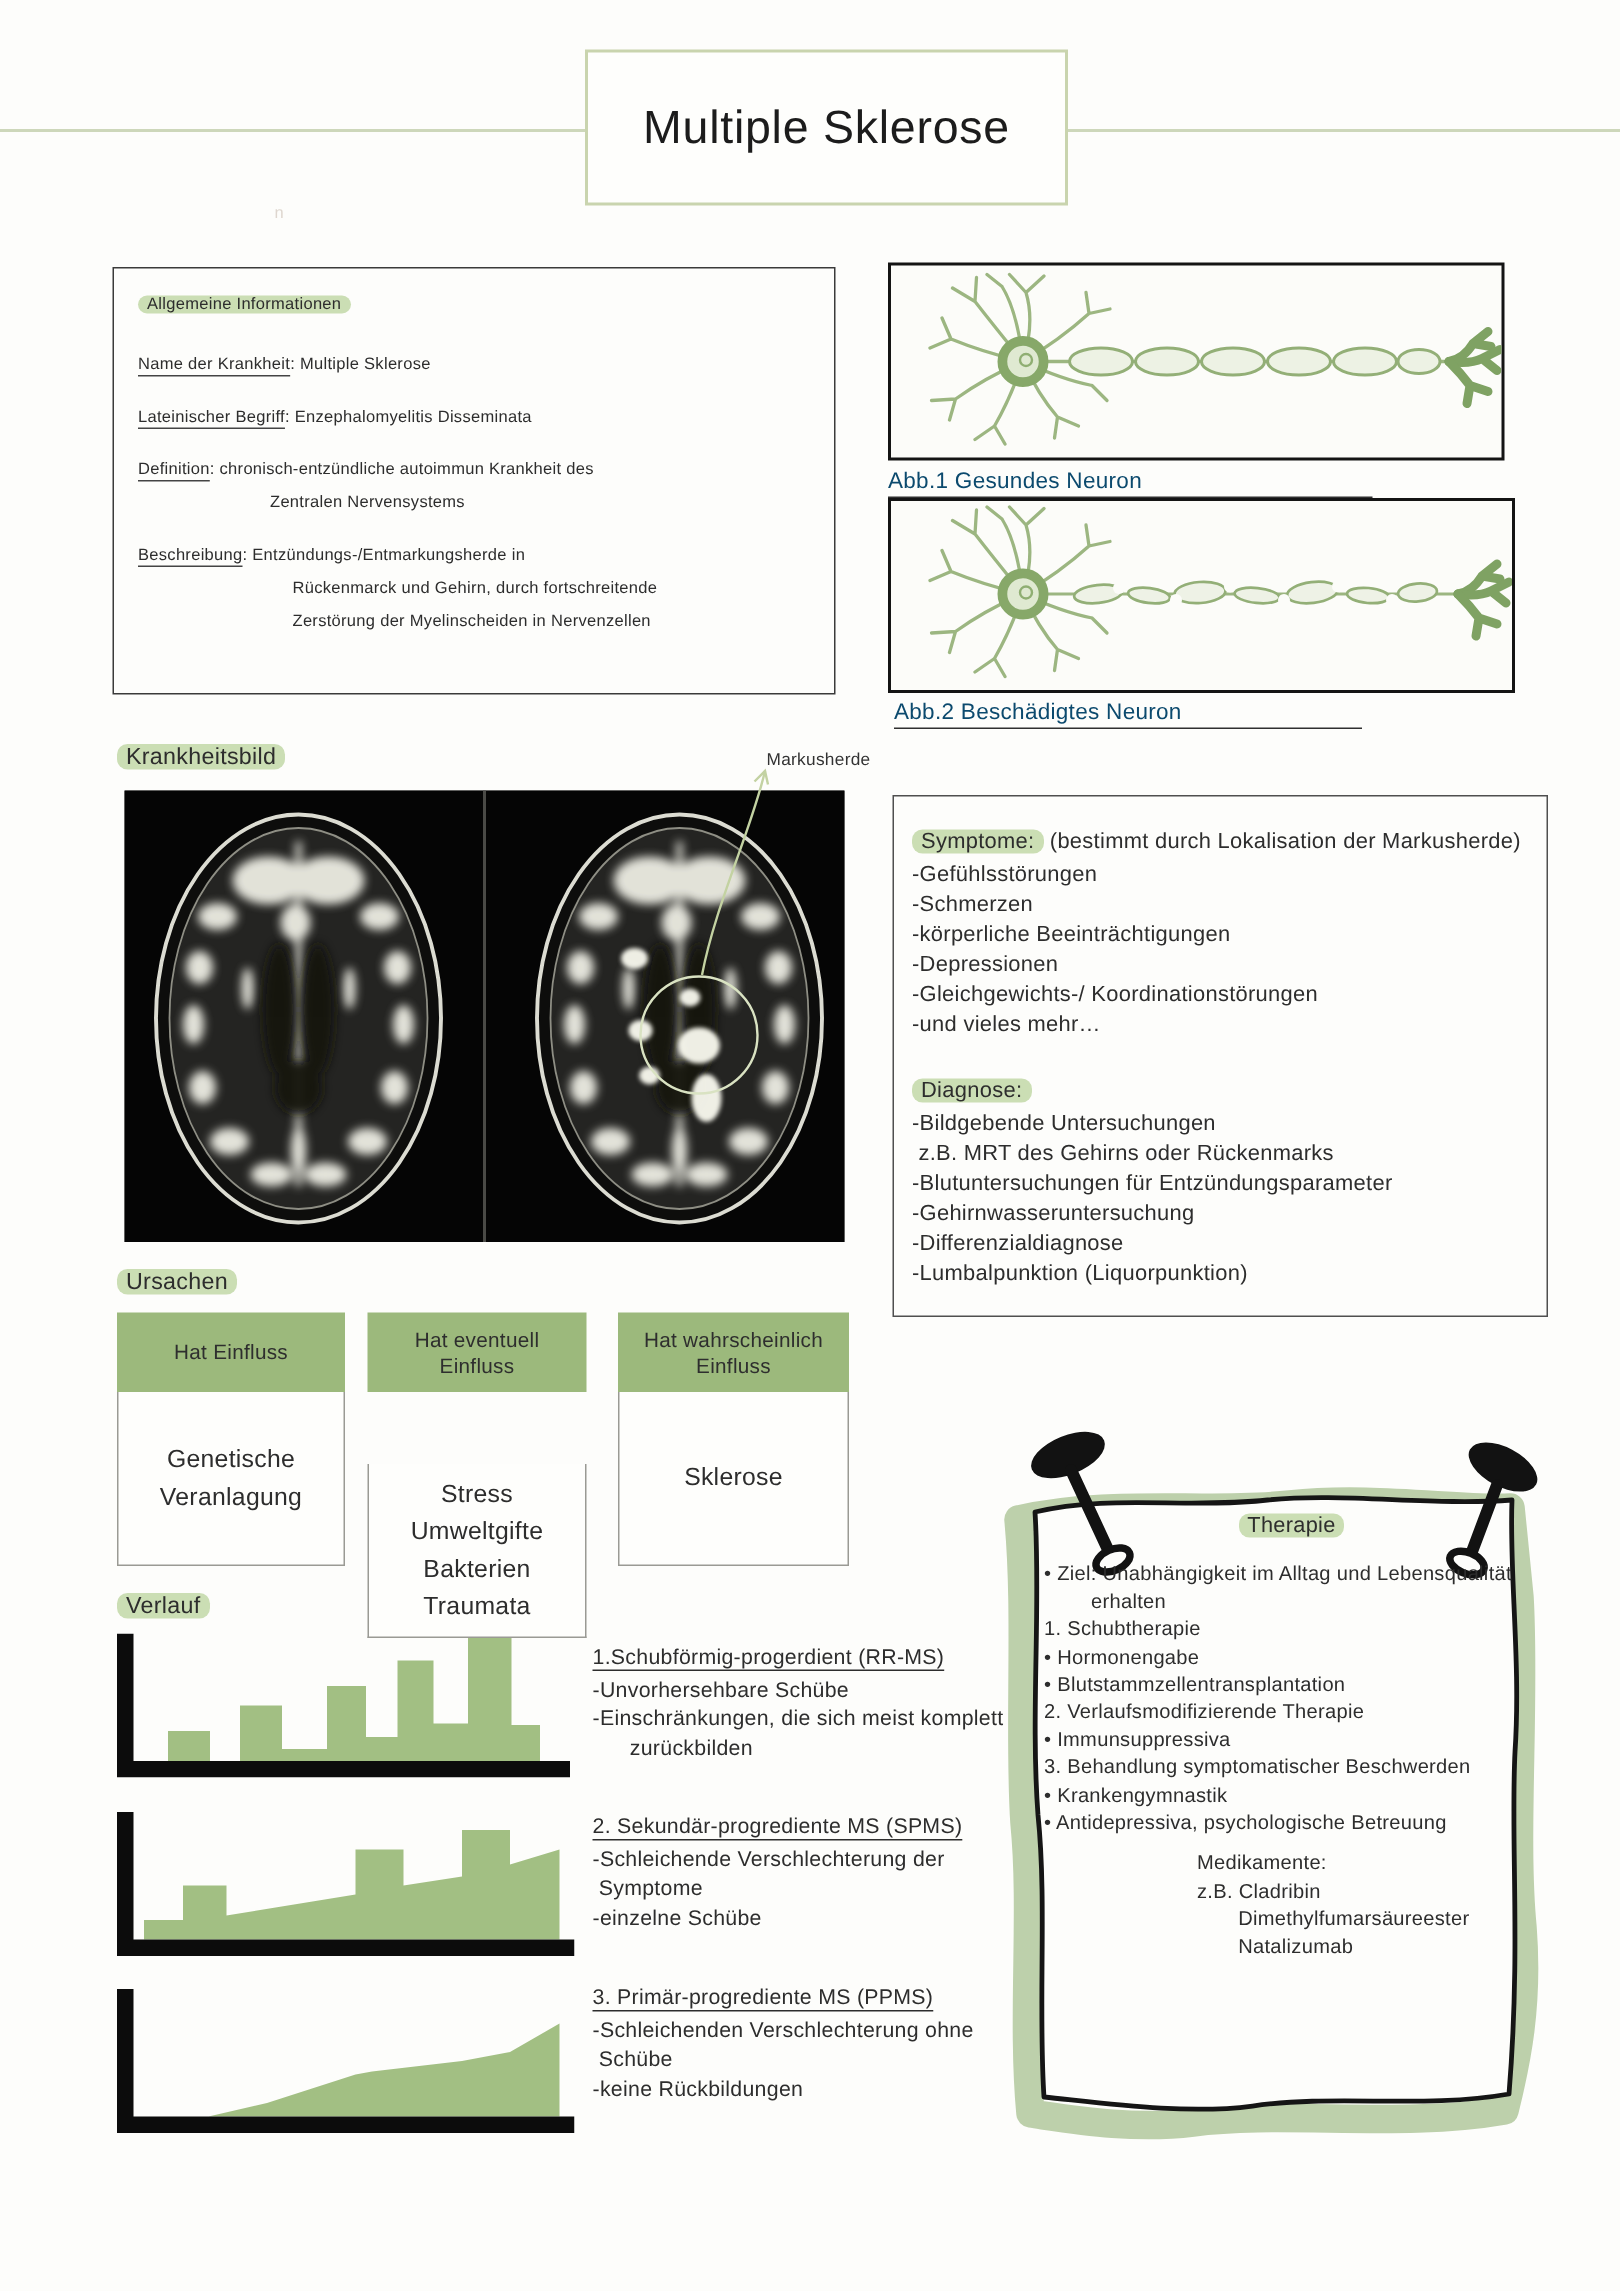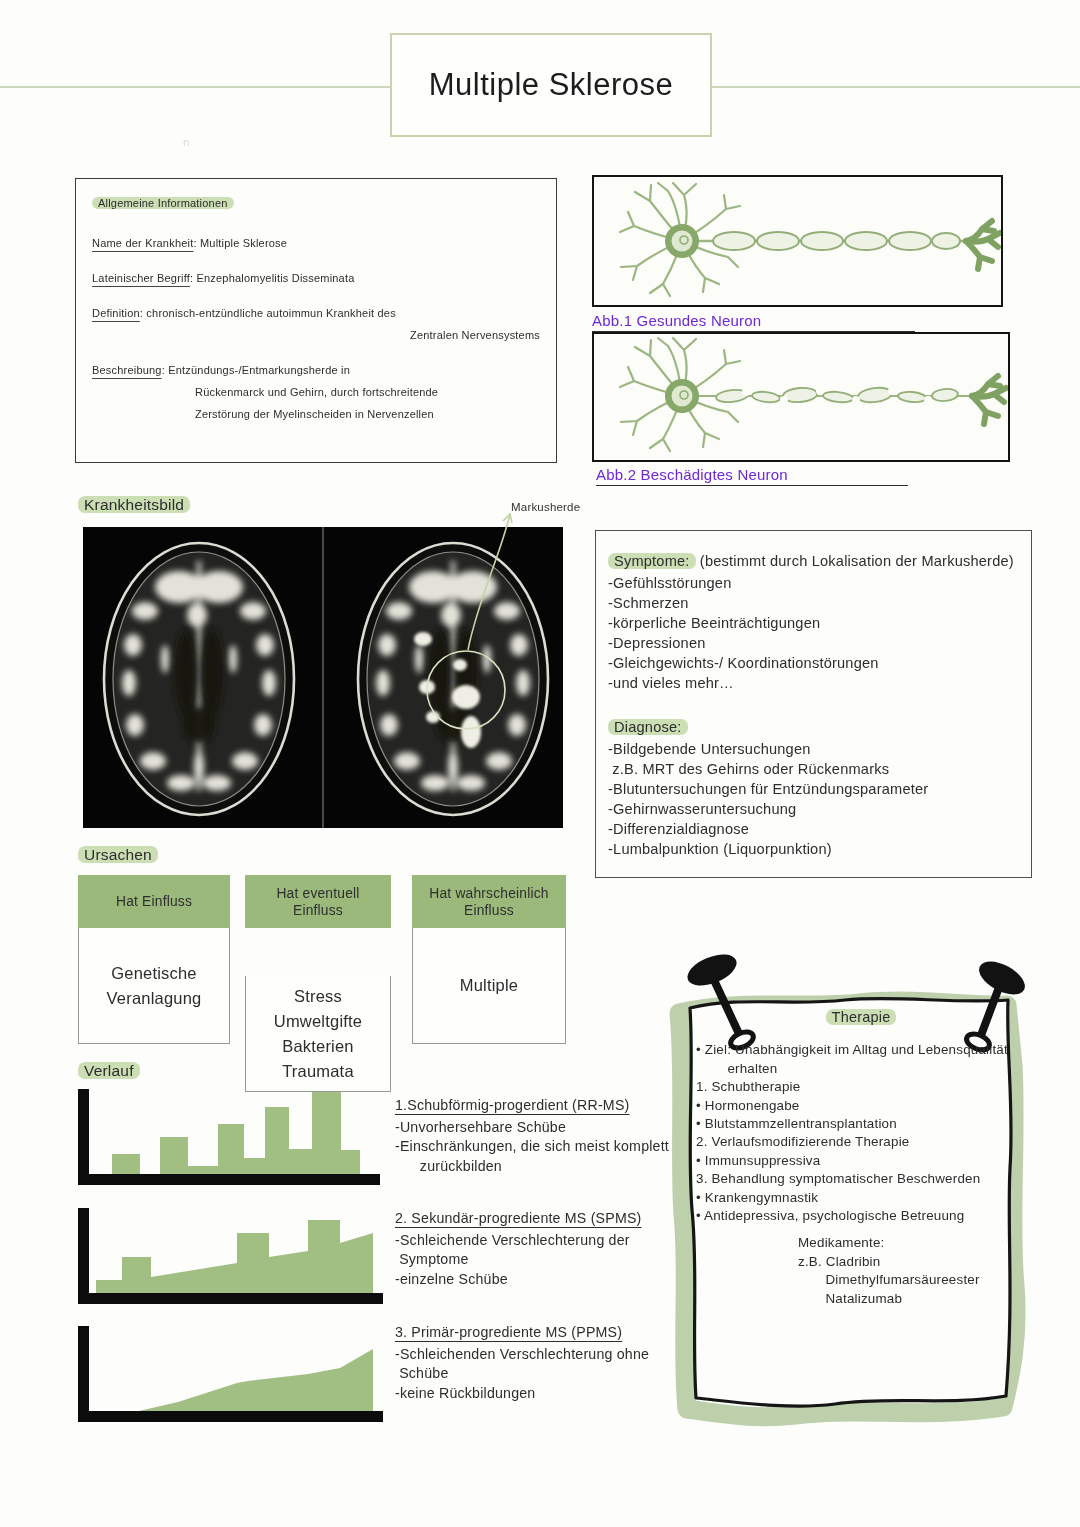--- a/index.html
+++ b/index.html
@@ -24,26 +24,26 @@
 
   
   .info-box{
     position:absolute;left:75px;top:178px;width:482px;height:285px;
     border:1.6px solid #3a3a3a;box-sizing:border-box;padding:13px 16px;
     font-size:11px;line-height:22px;
   }
   .info-head{margin-bottom:18px;}
   .info-row{margin-bottom:13px;}
   .u{text-decoration:underline;text-underline-offset:4px;text-decoration-thickness:1.2px;text-decoration-color:#444;}
-  .cont-def>div{margin-left:88px;text-align:right;}
+  .cont-def>div{margin-left:88px;}
   .cont-bes>div{margin-left:103px;}
 
   
   .fig-box{position:absolute;background:#fcfcf9;border:2.4px solid #141414;box-sizing:border-box;}
-  .fig-cap{position:absolute;font-size:15px;color:#6d28d9;border-bottom:1.4px solid #2f2f2f;padding-bottom:2px;}
+  .fig-cap{position:absolute;font-size:15px;color:#0c4a6e;border-bottom:1.4px solid #2f2f2f;padding-bottom:2px;}
 
   
   .section-label{position:absolute;font-size:15.5px;}
   .mark-label{position:absolute;left:511px;top:501px;font-size:11.5px;color:#333;}
   .brain-wrap{position:absolute;left:83px;top:527px;width:480px;height:301px;background:#050505;}
 
   
   .sym-box{
     position:absolute;left:595px;top:530px;width:437px;height:348px;
     border:1.6px solid #4f4f4f;box-sizing:border-box;padding:20px 12px;
@@ -308,21 +308,21 @@
   <div class="card-body" style="height:115px;margin-top:48px;">
       <div>Stress</div>
       <div>Umweltgifte</div>
       <div>Bakterien</div>
       <div>Traumata</div>
     </div>
 </div>
 <div class="card" style="left:412px;top:875px;width:154px;">
   <div class="card-header">Hat wahrscheinlich Einfluss</div>
   <div class="card-body" style="height:115px;">
-      <div>Multiple</div>
+      <div>Sklerose</div>
     </div>
 </div>
 
 <div class="section-label" style="left:78px;top:1062px;">
   <span class="hl">Verlauf</span>
 </div>
 
 <svg class="chart" style="left:78px;top:1089px;" viewBox="0 0 305 96">
   <polygon id="chart-poly-0" fill="#a2bf83" points="34,85 34,65 62,65 62,85 82,85 82,48 110,48 110,77 140,77 140,35 166,35 166,69 187,69 187,18 211,18 211,60 234,60 234,3 263,3 263,61 282,61 282,85"></polygon>
   <rect x="0" y="0" width="11" height="95" fill="#0c0c0c"></rect>

